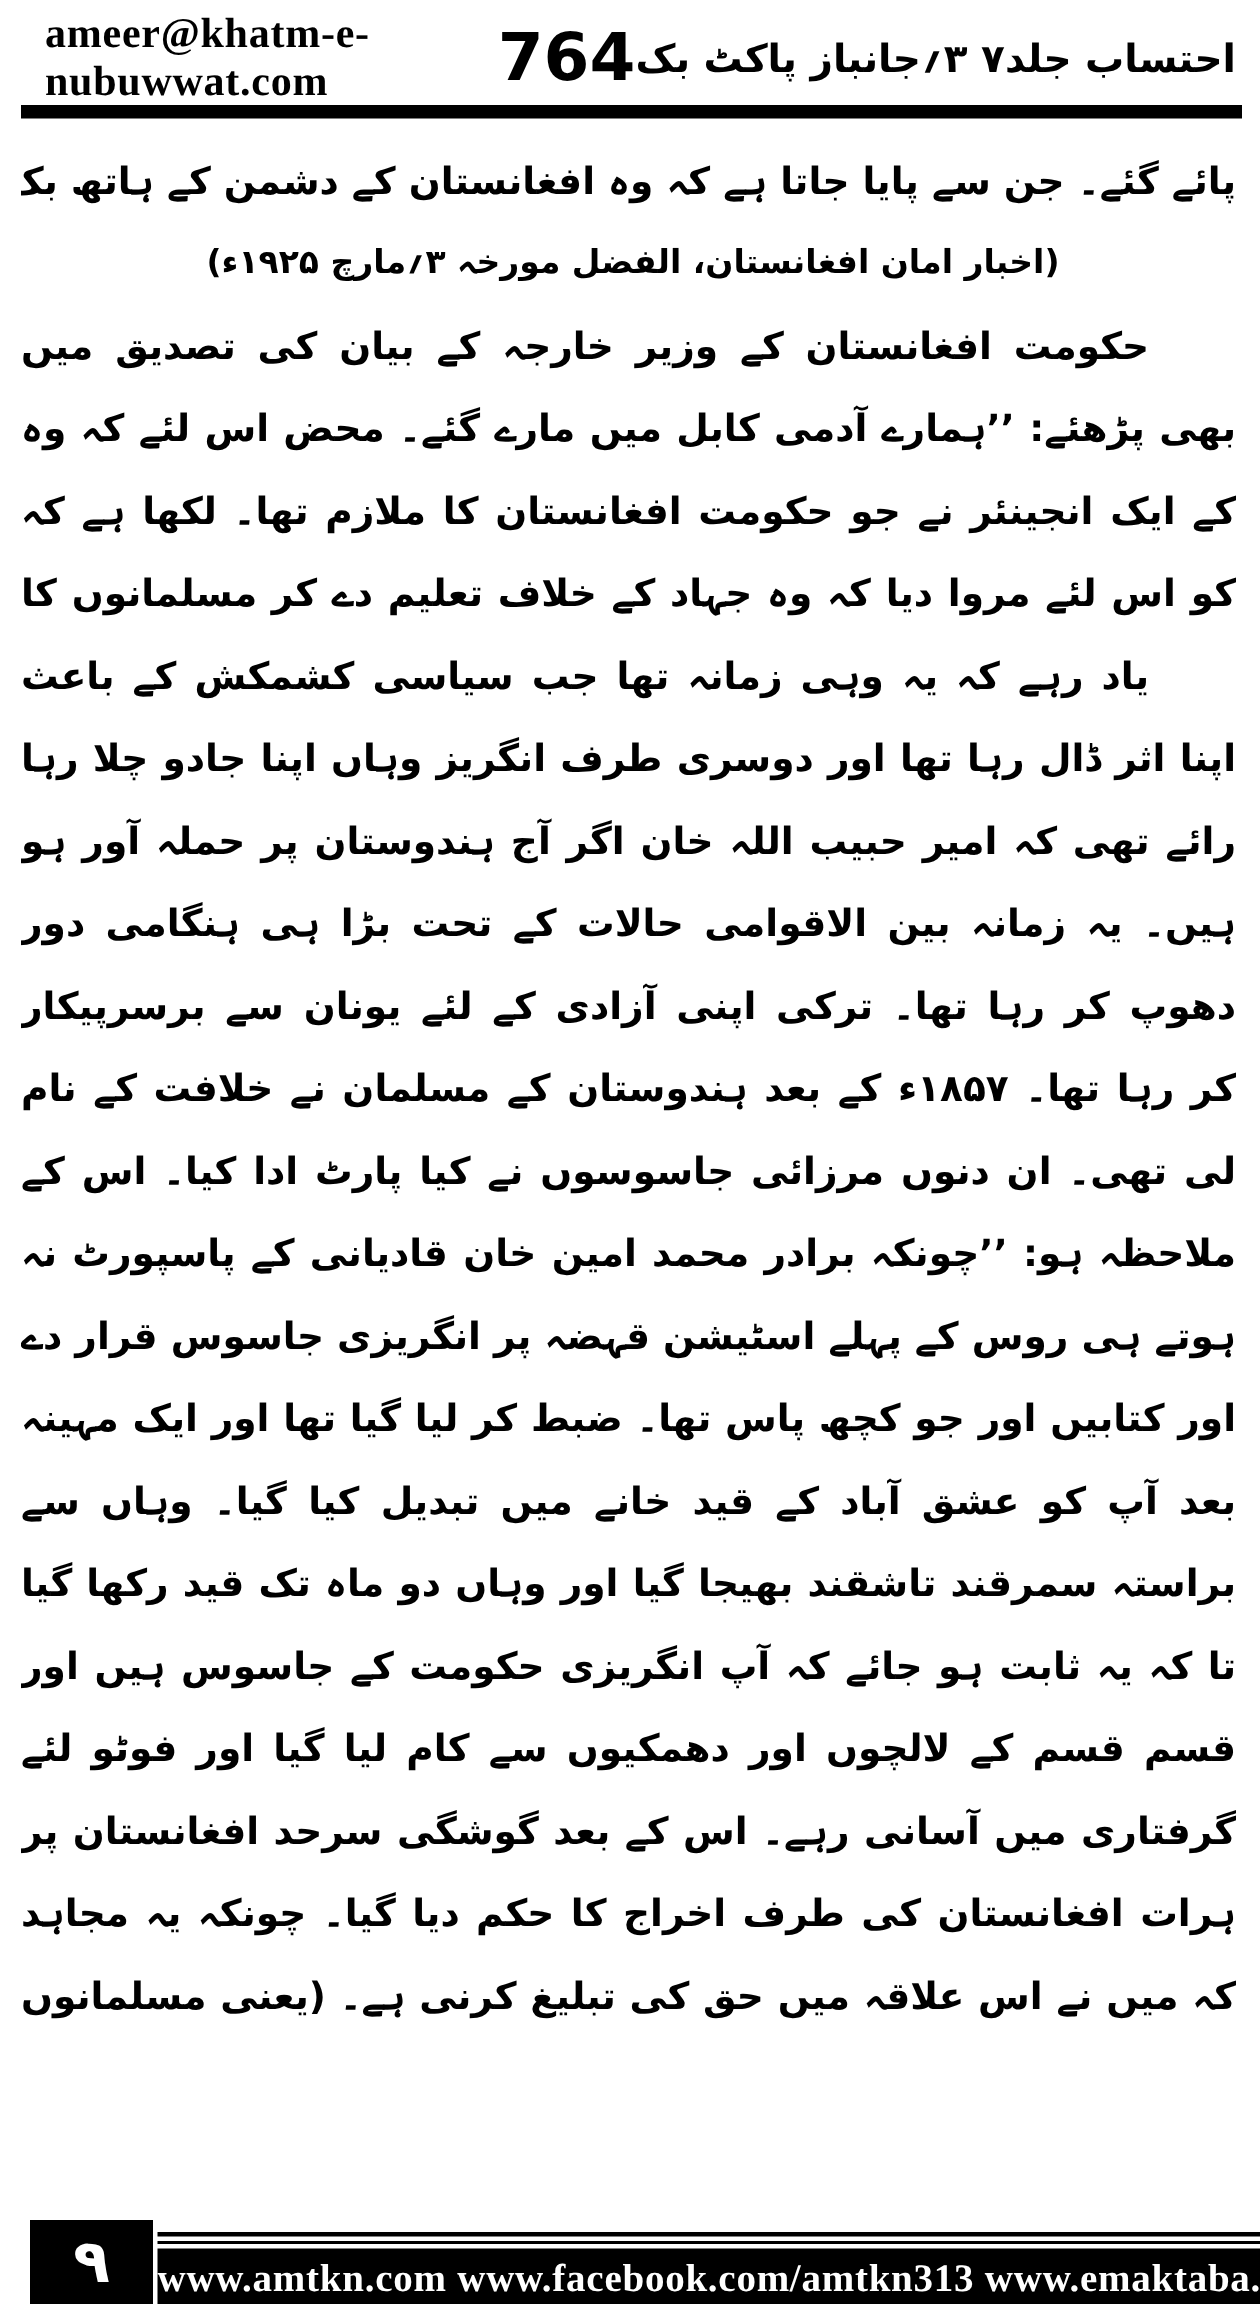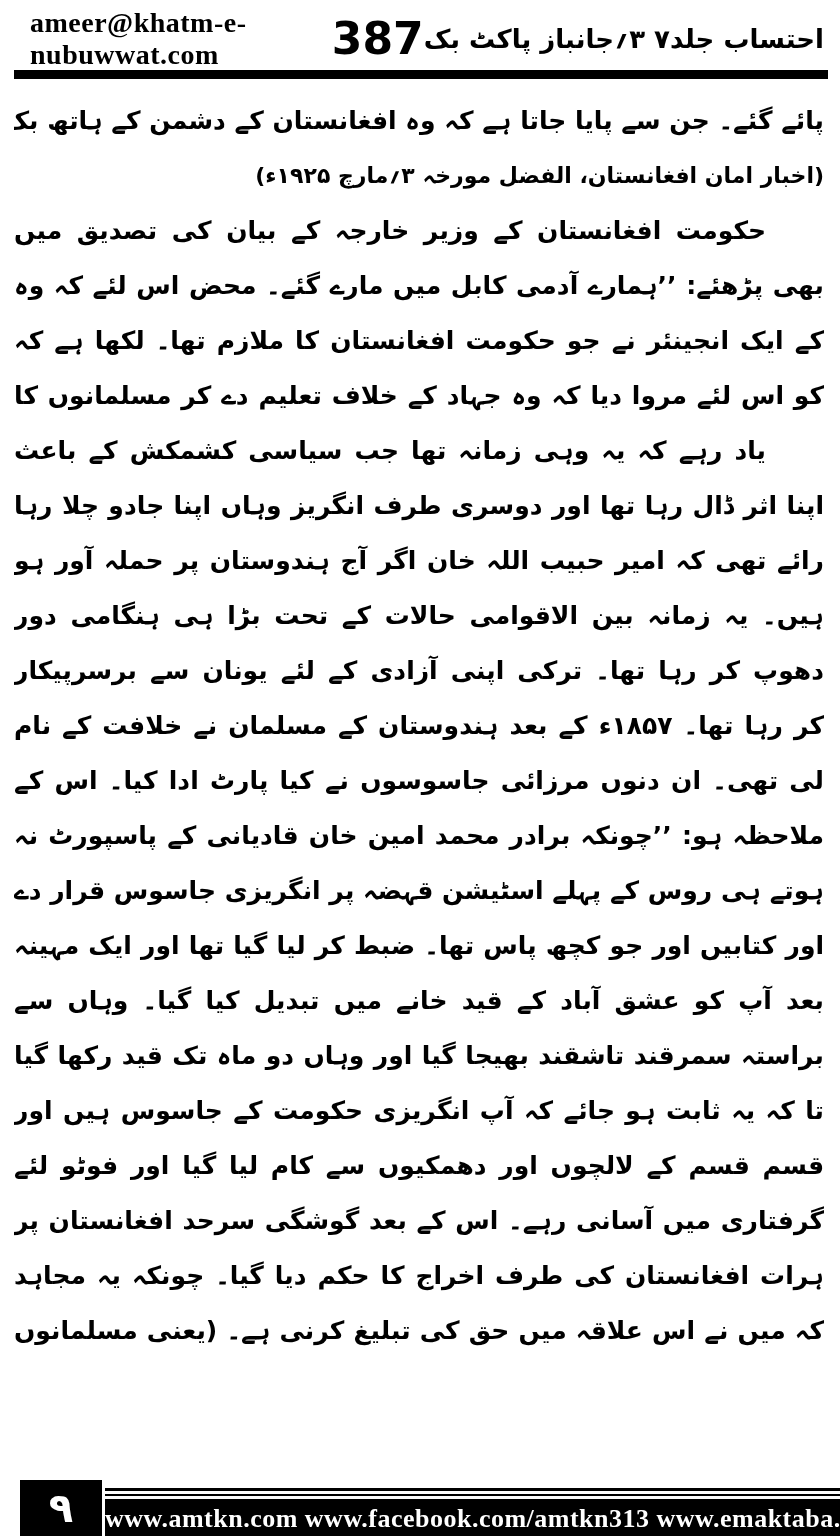--- a/index.html
+++ b/index.html
@@ -30,21 +30,21 @@
   }
   .line{
     height:55px;line-height:55px;overflow:hidden;white-space:nowrap;
   }
   .line.justify{
     text-align:justify;text-align-last:justify;white-space:normal;
   }
   .line.indent{padding-right:58px;}
   .line.right{text-align:right;padding-left:90px;}
   .line.cite{
-    text-align:right;font-size:22px;white-space:normal;padding-left:6px;
+    text-align:center;font-size:22px;white-space:normal;padding-left:6px;
   }
   
   .footer{
     margin-top:auto;margin-left:20px;margin-bottom:4px;height:56px;
     display:flex;align-items:stretch;
   }
   .pagebox{
     width:82px;background:#000;color:#fff;display:flex;align-items:center;
     justify-content:center;font-size:40px;font-weight:bold;flex:none;
   }
@@ -57,21 +57,21 @@
     white-space:nowrap;
   }
 </style>
 </head>
 <body>
 
 <div class="page">
 
   <header class="header">
     <span class="email">ameer@khatm-e-nubuwwat.com</span>
-    <span class="pagenum">387</span>
+    <span class="pagenum">764</span>
     <span class="title">احتساب جلد۷ ۳؍جانباز پاکٹ بک</span>
   </header>
 
   <div class="rule"></div>
 
   <main class="body">
 
   <div class="line right">پائے گئے۔ جن سے پایا جاتا ہے کہ وہ افغانستان کے دشمن کے ہاتھ بک چکے ہیں۔‘‘</div>
       <div class="line cite">(اخبار امان افغانستان، الفضل مورخہ ۳؍مارچ ۱۹۲۵ء)</div>
       <div class="line justify indent">حکومت افغانستان کے وزیر خارجہ کے بیان کی تصدیق میں بشیرالدین محمود کا یہ بیان</div>

